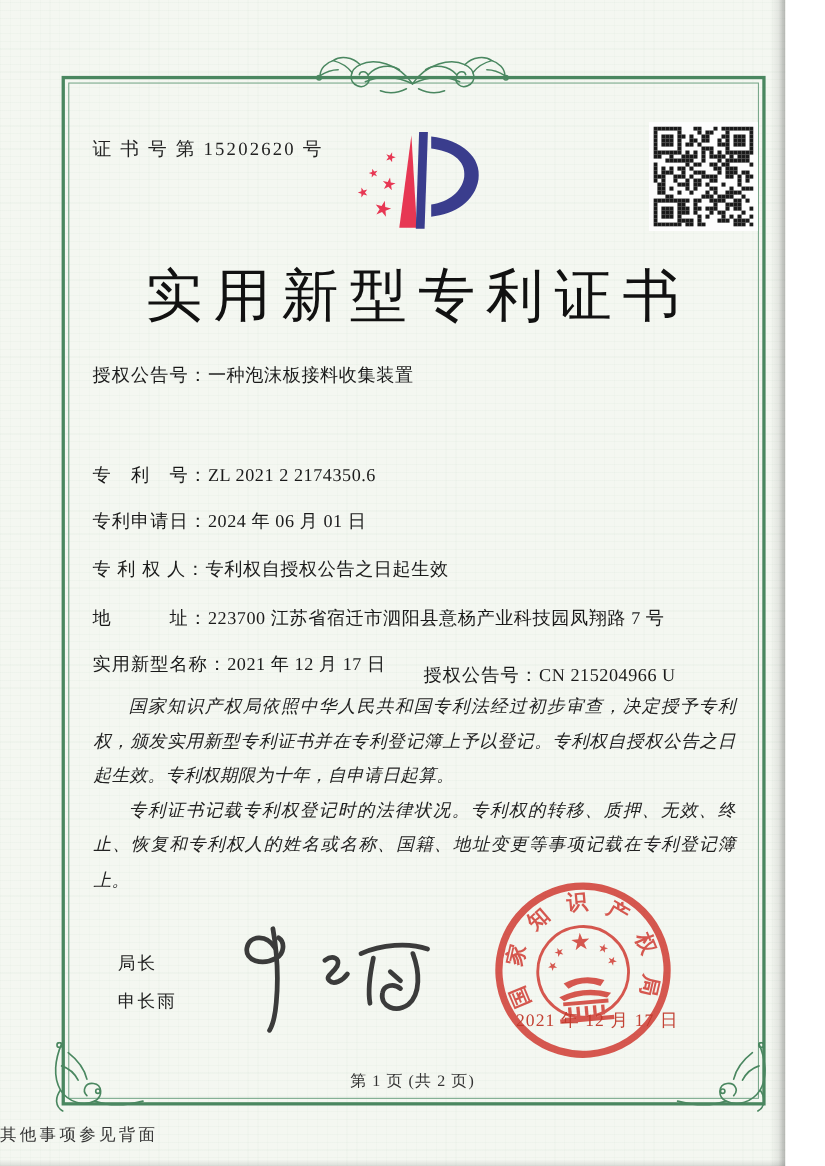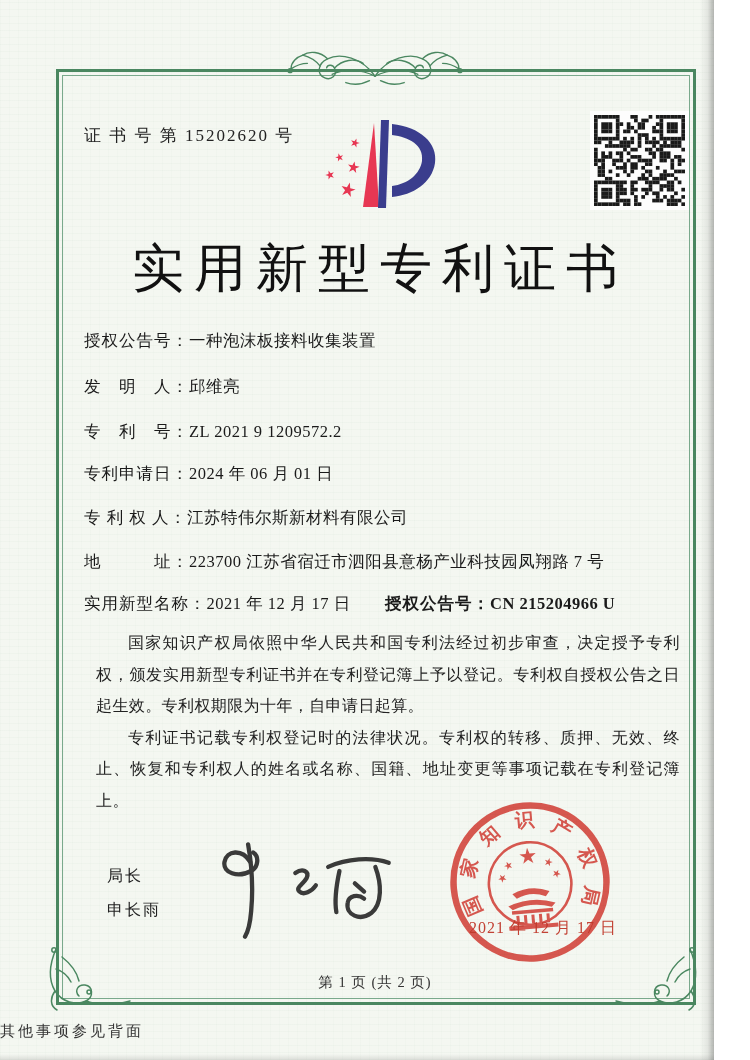--- a/index.html
+++ b/index.html
@@ -45,24 +45,24 @@
   }
   .logo{position:absolute;left:312px;top:110px;width:136px;height:106px;}
   .qr{position:absolute;left:590px;top:111px;width:91px;height:91px;background:#fdfdfd;padding:4px;}
   .title{
     position:absolute;left:0;top:234px;width:750px;text-align:center;
     font-size:52px;font-weight:400;letter-spacing:10px;padding-left:10px;box-sizing:border-box;color:#111;
   }
   .field-row{position:absolute;left:84px;white-space:nowrap;font-size:16.5px;color:#1a1a1a;}
   .field-row .flabel{white-space:pre;letter-spacing:1px;}
   .field-row .fvalue{letter-spacing:0.5px;}
-  .grant-pair{position:absolute;left:301px;top:0;white-space:pre;font-weight:bold;}
+  .grant-pair{position:absolute;left:301px;top:10px;white-space:pre;}
   .body-text{
-    position:absolute;left:96px;top:627px;width:584px;
-    font-size:16px;line-height:31.5px;text-align:justify;letter-spacing:0.4px;color:#222;
+    position:absolute;left:85px;top:627px;width:584px;
+    font-size:16px;line-height:31.5px;text-align:justify;letter-spacing:0.4px;color:#222;font-style:italic;
   }
   .body-text p{margin:0;text-indent:2em;}
   .signer{position:absolute;left:107px;top:866px;font-size:16px;letter-spacing:2px;color:#222;}
   .signer .name{margin-top:13px;}
   .signature{position:absolute;left:205px;top:838px;width:195px;height:105px;}
   .seal{position:absolute;left:447px;top:799px;width:166px;height:166px;transform:rotate(-5deg);opacity:.9;mix-blend-mode:multiply;}
   .seal text{font-size:19px;font-weight:700;fill:var(--seal-red);font-family:"Liberation Serif",serif;}
   .seal-date{
     position:absolute;left:458px;top:918px;width:170px;text-align:center;
     font-size:16px;color:var(--date-red);white-space:pre;letter-spacing:1px;opacity:.95;
@@ -466,31 +466,28 @@
           <rect x="89.28" y="89.28" width="3.78" height="3.78"></rect>
         </g>
     </svg>
   </div>
 
   <div class="title">实用新型专利证书</div>
 
   <div class="field-row" style="top:330px">
     <span class="flabel">授权公告号：</span><span class="fvalue">一种泡沫板接料收集装置</span>
   </div>
-  <div class="field-row" style="top:376px">
-    <span class="flabel">发　明　人：</span><span class="fvalue">邱维亮</span>
-  </div>
   <div class="field-row" style="top:421px">
-    <span class="flabel">专　利　号：</span><span class="fvalue">ZL 2021 9 1209572.2</span>
+    <span class="flabel">专　利　号：</span><span class="fvalue">ZL 2021 2 2174350.6</span>
   </div>
   <div class="field-row" style="top:463px">
     <span class="flabel">专利申请日：</span><span class="fvalue">2024 年 06 月 01 日</span>
   </div>
   <div class="field-row" style="top:507px">
-    <span class="flabel">专 利 权 人：</span><span class="fvalue">江苏特伟尔斯新材料有限公司</span>
+    <span class="flabel">专 利 权 人：</span><span class="fvalue">专利权自授权公告之日起生效</span>
   </div>
   <div class="field-row" style="top:551px">
     <span class="flabel">地　　　址：</span><span class="fvalue">223700 江苏省宿迁市泗阳县意杨产业科技园凤翔路 7 号</span>
   </div>
   <div class="field-row" style="top:593px;width:606px">
     <span class="flabel">实用新型名称：</span><span class="fvalue">2021 年 12 月 17 日</span>
     <span class="grant-pair"><span class="flabel">授权公告号：</span><span class="fvalue">CN 215204966 U</span></span>
   </div>
 
   <div class="body-text">

